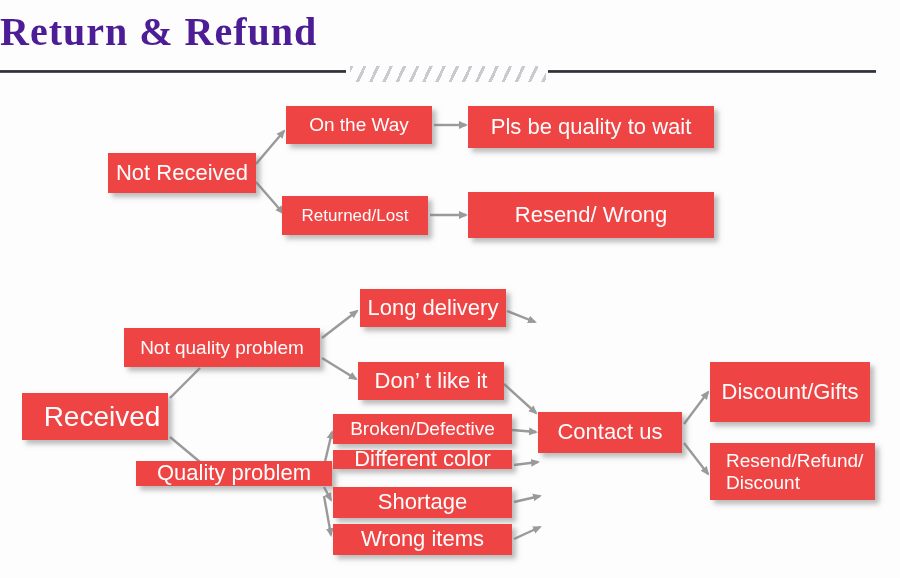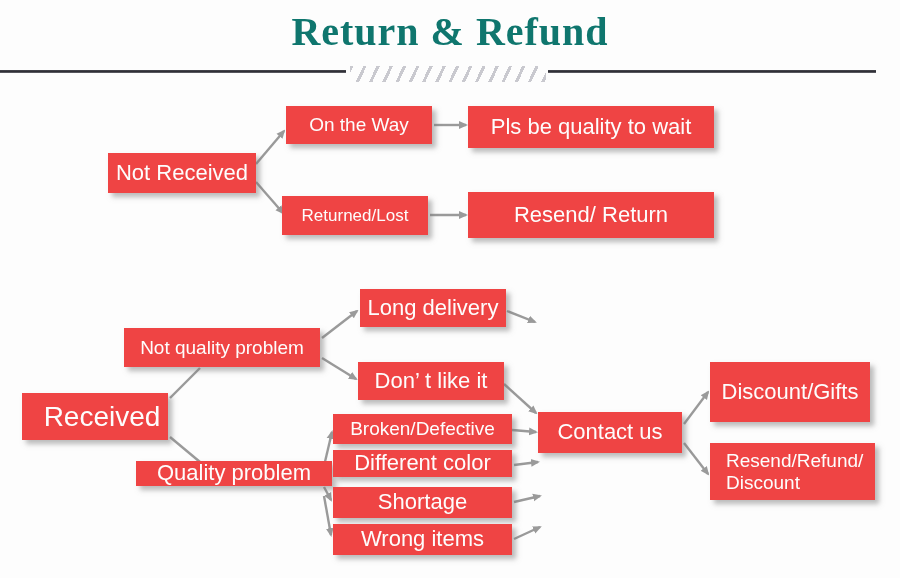--- a/index.html
+++ b/index.html
@@ -15,26 +15,25 @@
   }
   #canvas {
     position: absolute; left: 0; top: 0;
     width: 900px; height: 578px;
   }
 
   
   #title {
     position: absolute;
     left: 0; top: 8px; width: 900px;
-    text-align: center;
     font-family: "Liberation Serif", "DejaVu Serif", serif;
     font-size: 40px;
     font-weight: 700;
     letter-spacing: 1px;
-    color: #0f766e;
+    color: #4c1d95;
     white-space: nowrap;
   }
   #divider {
     position: absolute;
     left: 0; top: 66px; width: 900px; height: 14px;
   }
   .rule {
     position: absolute;
     top: 4px;
     height: 3px;
@@ -144,35 +143,35 @@
   </svg>
 
   <div class="node fs-md" style="left:108px; top:153px; width:148px; height:40px;">Not Received</div>
 
   <div class="node fs-sm" style="left:286px; top:106px; width:146px; height:38px;">On the Way</div>
 
   <div class="node fs-md" style="left:468px; top:106px; width:246px; height:42px;">Pls be quality to wait</div>
 
   <div class="node fs-xs" style="left:282px; top:196px; width:146px; height:39px;">Returned/Lost</div>
 
-  <div class="node fs-md" style="left:468px; top:192px; width:246px; height:46px;">Resend/ Return</div>
+  <div class="node fs-md" style="left:468px; top:192px; width:246px; height:46px;">Resend/ Wrong</div>
 
   <div class="node fs-lg" style="left:22px; top:393px; width:146px; height:47px;padding-left:20px;">Received</div>
 
   <div class="node fs-sm" style="left:124px; top:328px; width:196px; height:39px;">Not quality problem</div>
 
   <div class="node fs-md" style="left:136px; top:461px; width:196px; height:25px;">Quality problem</div>
 
   <div class="node fs-md" style="left:360px; top:289px; width:146px; height:38px;">Long delivery</div>
 
   <div class="node fs-md" style="left:358px; top:362px; width:146px; height:38px;">Don’ t like it</div>
 
   <div class="node fs-sm" style="left:333px; top:414px; width:179px; height:30px;">Broken/Defective</div>
 
-  <div class="node fs-md" style="left:333px; top:450px; width:179px; height:27px;">Different color</div>
+  <div class="node fs-md" style="left:333px; top:450px; width:179px; height:19px;">Different color</div>
 
   <div class="node fs-md" style="left:333px; top:487px; width:179px; height:31px;">Shortage</div>
 
   <div class="node fs-md" style="left:333px; top:524px; width:179px; height:31px;">Wrong items</div>
 
   <div class="node fs-md" style="left:538px; top:412px; width:144px; height:41px;">Contact us</div>
 
   <div class="node fs-md" style="left:710px; top:362px; width:160px; height:60px;">Discount/Gifts</div>
 
   <div class="node left fs-sm" style="left:710px; top:443px; width:165px; height:57px; padding-left:16px;">Resend/Refund/

